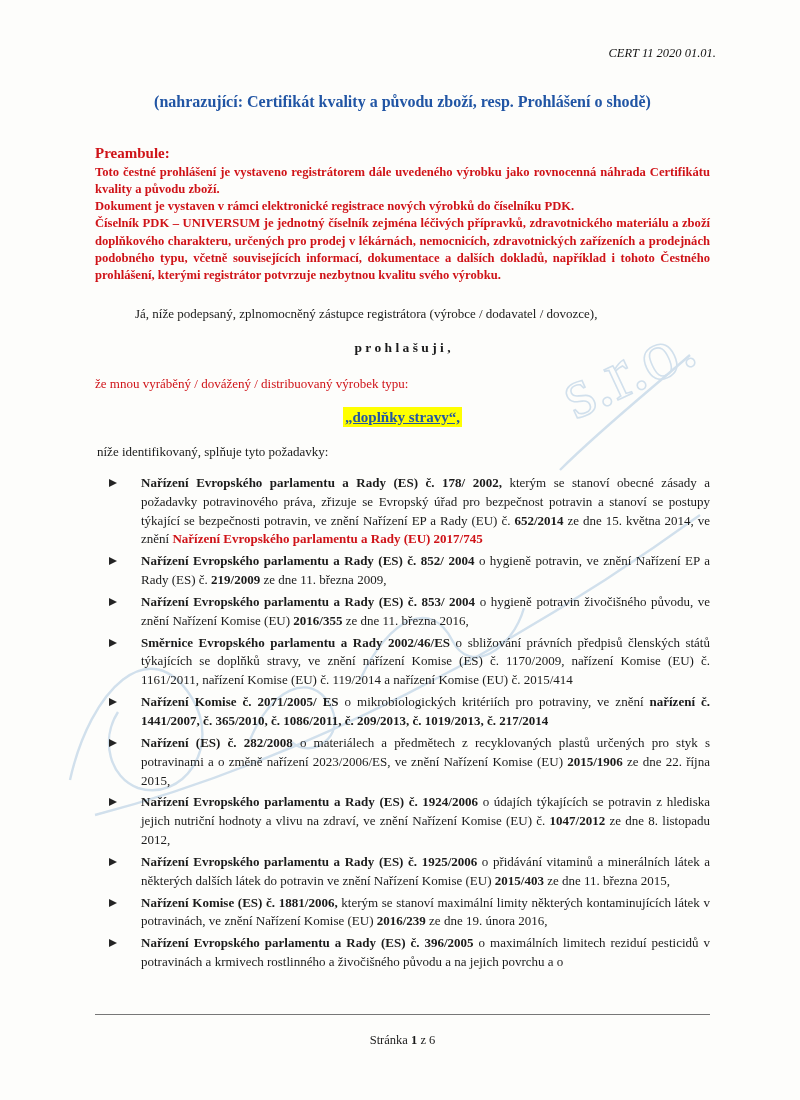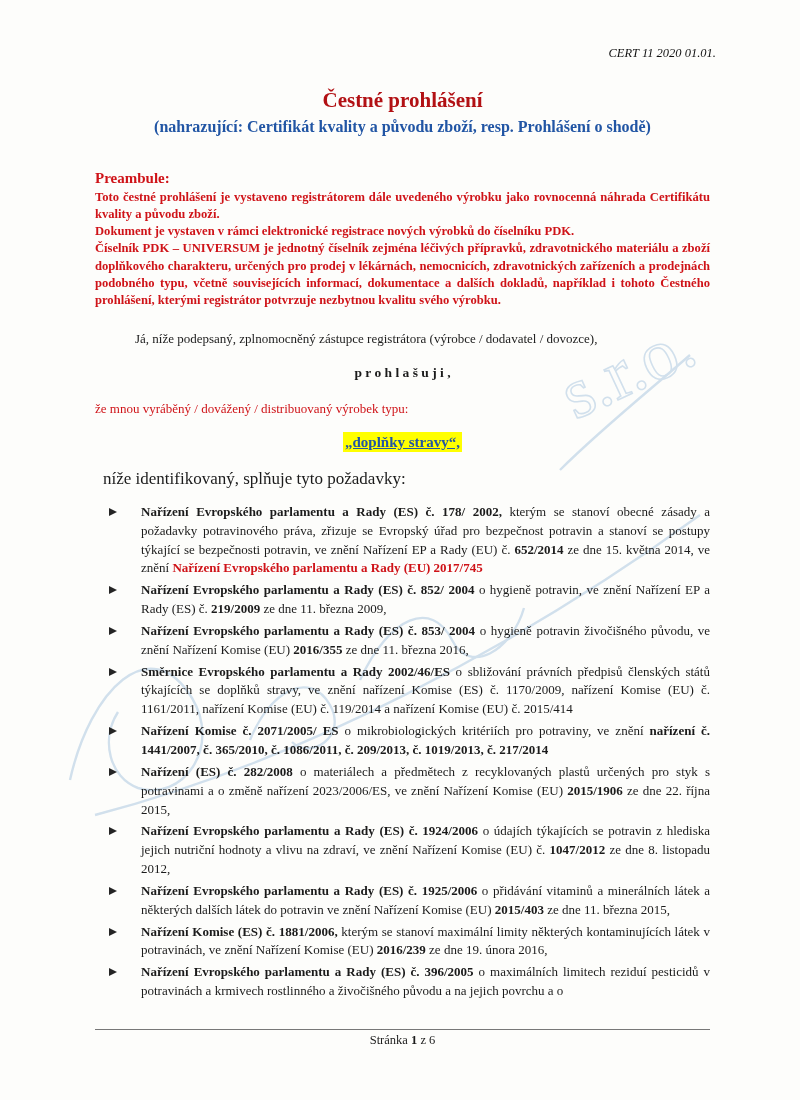--- a/index.html
+++ b/index.html
@@ -10,31 +10,31 @@
   .title{text-align:center;font-weight:bold;font-size:21px;color:#b21114;margin:0;}
   .subtitle{text-align:center;font-weight:bold;font-size:16px;color:#2155a4;margin:5px 0 0 0;}
   .preambule-h{color:#cf1318;font-weight:bold;font-size:15px;margin:34px 0 2px 0;}
   .red-par{color:#cf1318;font-weight:bold;font-size:12.6px;line-height:1.36;text-align:justify;margin:0;}
   .intro{font-size:13px;margin:22px 0 0 0;text-indent:40px;}
   .verb{text-align:center;font-weight:bold;font-size:13.5px;margin:18px 0 0 0;}
   .product-line{color:#cf1318;font-size:13px;margin:20px 0 0 0;}
   .product-type{text-align:center;margin:16px 0 0 0;}
   .product-type span{background:#ffff00;color:#2155a4;font-weight:bold;font-size:15px;
         text-decoration:underline;padding:2px 2px;}
-  .req-intro{font-size:17px;margin:18px 0 0 8px;}
+  .req-intro{font-size:13px;margin:18px 0 0 2px;}
   ul.req{list-style:none;margin:14px 0 0 0;padding:0;}
   ul.req li{position:relative;padding-left:46px;font-size:13px;line-height:1.45;
         text-align:justify;margin:0 0 3px 0;}
   .bullet{position:absolute;left:14px;top:5px;width:0;height:0;
         border-top:4.5px solid transparent;border-bottom:4.5px solid transparent;
         border-left:8px solid #242424;}
   .seg-b{font-weight:bold;margin-top:44px;}
   .seg-red{color:#cf1318;font-weight:bold;}
   .footer{position:absolute;left:95px;right:90px;bottom:52px;border-top:1px solid #777;
-        text-align:center;font-size:12.5px;padding-top:3px;z-index:2;}
+        text-align:center;font-size:12.5px;padding-top:18px;z-index:2;}
   .footer .pg-num{font-weight:bold;}
   .wm{position:absolute;inset:0;z-index:1;pointer-events:none;opacity:.6;}
   .wm text{fill:none;stroke:#b5cde3;stroke-width:1.6px;font-family:"Liberation Serif",serif;}
   .wm path{fill:none;stroke:#b5cde3;stroke-width:2.4px;}
 </style>
 </head>
 <body>
 
 <div class="page">
 
@@ -44,21 +44,20 @@
     <path d="M250,740 C270,690 310,670 330,705 C348,737 310,760 292,742"></path>
     <path d="M360,680 C390,615 432,600 452,640 C470,676 512,650 524,608"></path>
     <path d="M95,815 C300,762 520,645 700,515"></path>
     <path d="M560,470 C600,430 650,390 690,355"></path>
   </svg>
 
   <div class="doc-ref">CERT 11 2020 01.01.</div>
 
   <div class="content">
 
-    <h1 class="title">Čestné prohlášení</h1>
     <div class="subtitle">(nahrazující: Certifikát kvality a původu zboží, resp. Prohlášení o shodě)</div>
 
     <div class="preambule-h">Preambule:</div>
     <div>
         <p class="red-par">Toto čestné prohlášení je vystaveno registrátorem dále uvedeného výrobku jako rovnocenná náhrada Certifikátu kvality a původu zboží.</p>
         <p class="red-par">Dokument je vystaven v rámci elektronické registrace nových výrobků do číselníku PDK.</p>
         <p class="red-par">Číselník PDK – UNIVERSUM je jednotný číselník zejména léčivých přípravků, zdravotnického materiálu a zboží doplňkového charakteru, určených pro prodej v lékárnách, nemocnicích, zdravotnických zařízeních a prodejnách podobného typu, včetně souvisejících informací, dokumentace a dalších dokladů, například i tohoto Čestného prohlášení, kterými registrátor potvrzuje nezbytnou kvalitu svého výrobku.</p>
       </div>
 
     <p class="intro">Já, níže podepsaný, zplnomocněný zástupce registrátora (výrobce / dodavatel / dovozce),</p>

